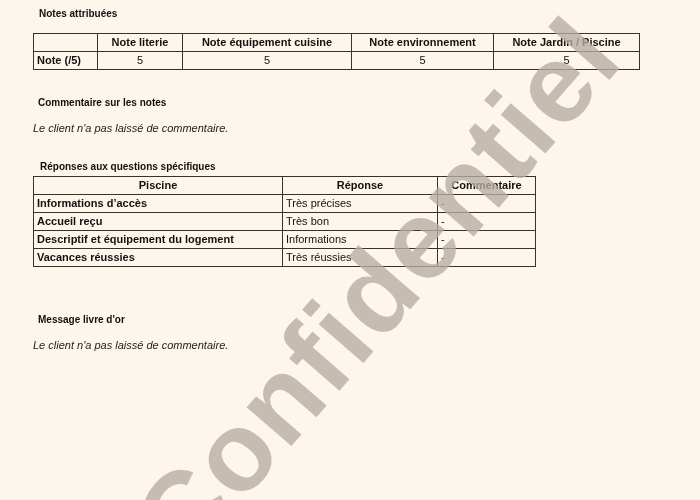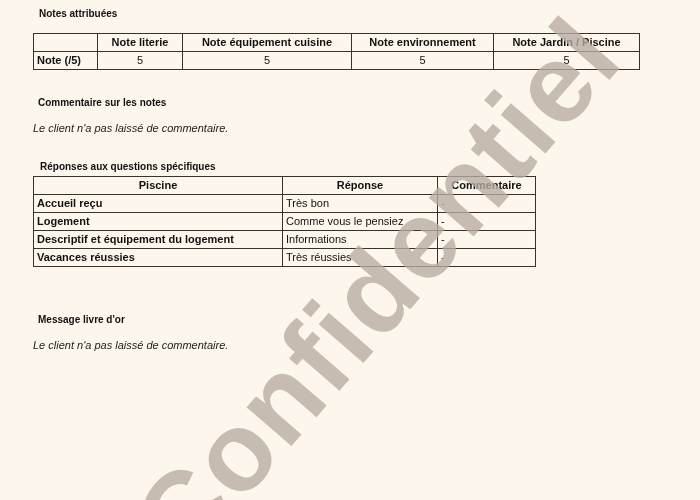--- a/index.html
+++ b/index.html
@@ -55,27 +55,27 @@
 <h2 class="h2" style="left:40px;top:161px;">Réponses aux questions spécifiques</h2>
 
 <table style="left:33px;top:176px;">
   <tbody>
       <tr>
     <th class="c" style="width:242px">Piscine</th>
     <th class="c" style="width:148px">Réponse</th>
     <th class="c" style="width:91px">Commentaire</th>
   </tr>
   <tr>
-    <td class="b l">Accueil reçu</td>
-    <td class="l">Très bon</td>
+    <td class="b l">Informations d’accès</td>
+    <td class="l">Très précises</td>
     <td class="l">-</td>
   </tr>
   <tr>
-    <td class="b l">Logement</td>
-    <td class="l">Comme vous le pensiez</td>
+    <td class="b l">Accueil reçu</td>
+    <td class="l">Très bon</td>
     <td class="l">-</td>
   </tr>
   <tr>
     <td class="b l">Descriptif et équipement du logement</td>
     <td class="l">Informations</td>
     <td class="l">-</td>
   </tr>
   <tr>
     <td class="b l">Vacances réussies</td>
     <td class="l">Très réussies</td>

